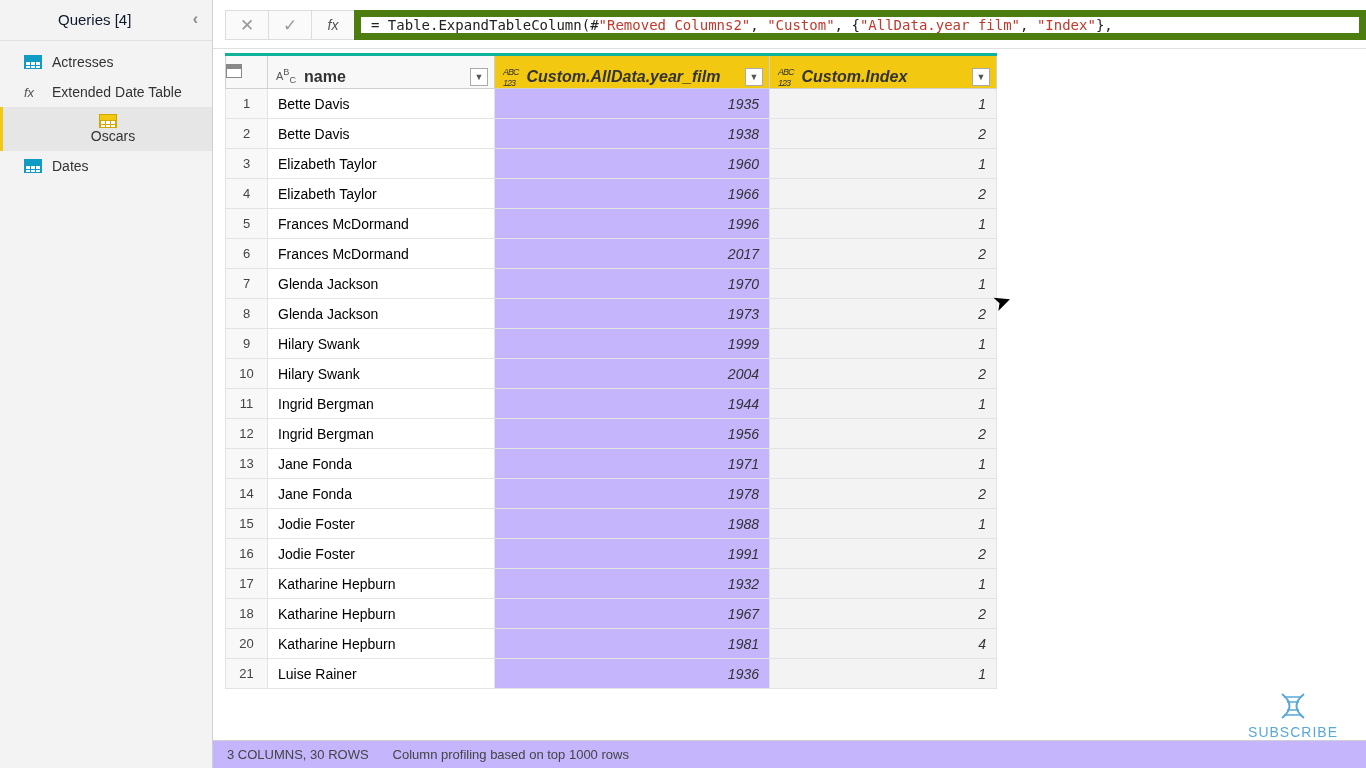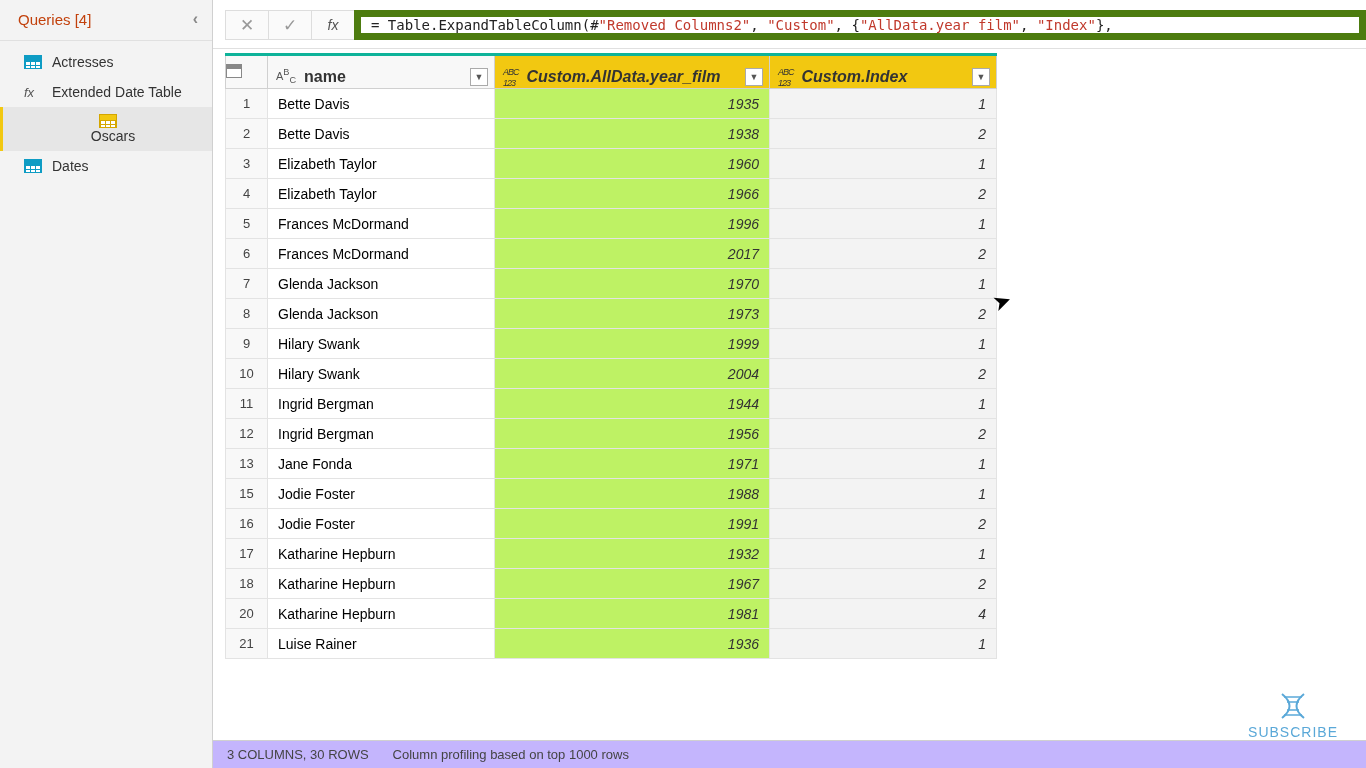--- a/index.html
+++ b/index.html
@@ -22,21 +22,21 @@
 }
 .sidebar-header {
   display: flex;
   align-items: center;
   justify-content: space-between;
   padding: 10px 14px 12px 18px;
   border-bottom: 1px solid #e0e0e0;
   color: #555;
   font-size: 15px;
 }
-.queries-label { color: #c2410c; }
+.queries-label { color: #0f172a; margin-left: 40px; }
 .collapse-chevron { color: #888; font-size: 16px; font-weight: bold; cursor: pointer; }
 .query-list { padding-top: 6px; }
 .query-item {
   display: flex;
   align-items: center;
   padding: 7px 10px 7px 24px;
   cursor: pointer;
   font-size: 14px;
   color: #333;
 }
@@ -173,21 +173,21 @@
   padding: 0 10px;
 }
 .rownum {
   background: #f8f8f8;
   text-align: center;
   color: #444;
   font-size: 13px;
   width:42px;
 }
 .c-name { width: 227px; }
-.c-year { width: 275px; text-align: right; font-style: italic; color:#333; background:#bef264;}
+.c-year { width: 275px; text-align: right; font-style: italic; color:#333; background:#c4b5fd;}
 .c-idx  { width: 227px; text-align: right; font-style: italic; color:#333; background:#f3f3f3;}
 .status-bar {
   border-top: 1px solid #d0d0d0;
   background: #c4b5fd;
   padding: 6px 14px;
   font-size: 13px;
   color: #444;
   display:flex;
   gap: 24px;
 }
@@ -349,20 +349,26 @@
               <td class="c-year">1956</td>
               <td class="c-idx">2</td>
             </tr>
             <tr>
               <td class="rownum">13</td>
               <td class="c-name">Jane Fonda</td>
               <td class="c-year">1971</td>
               <td class="c-idx">1</td>
             </tr>
             <tr>
+              <td class="rownum">14</td>
+              <td class="c-name">Jane Fonda</td>
+              <td class="c-year">1978</td>
+              <td class="c-idx">2</td>
+            </tr>
+            <tr>
               <td class="rownum">15</td>
               <td class="c-name">Jodie Foster</td>
               <td class="c-year">1988</td>
               <td class="c-idx">1</td>
             </tr>
             <tr>
               <td class="rownum">16</td>
               <td class="c-name">Jodie Foster</td>
               <td class="c-year">1991</td>
               <td class="c-idx">2</td>

